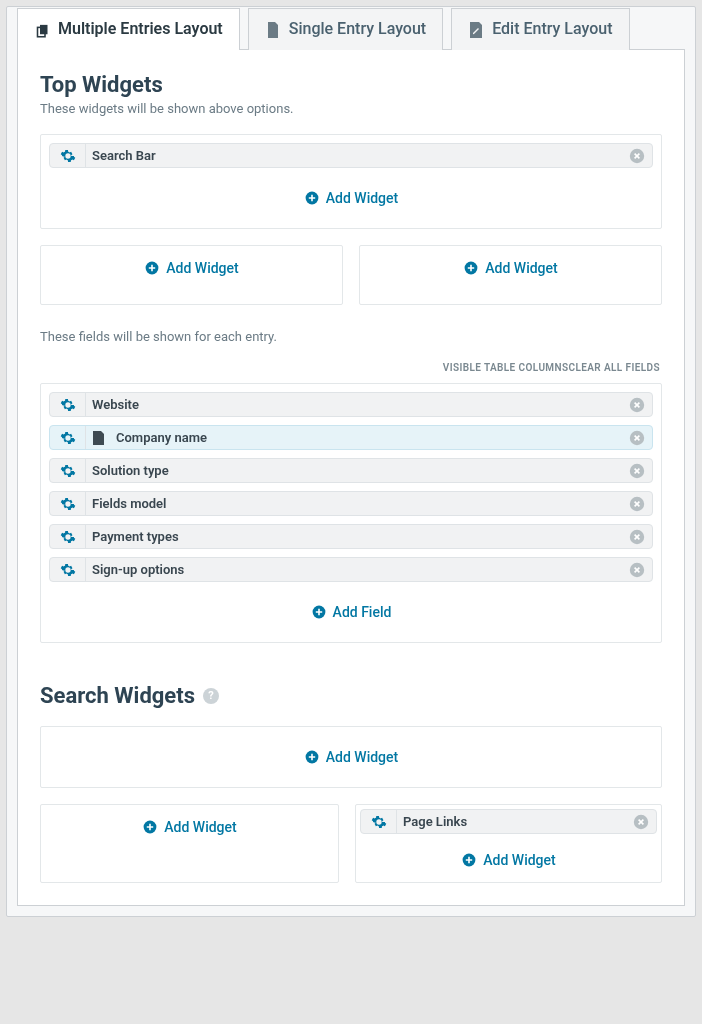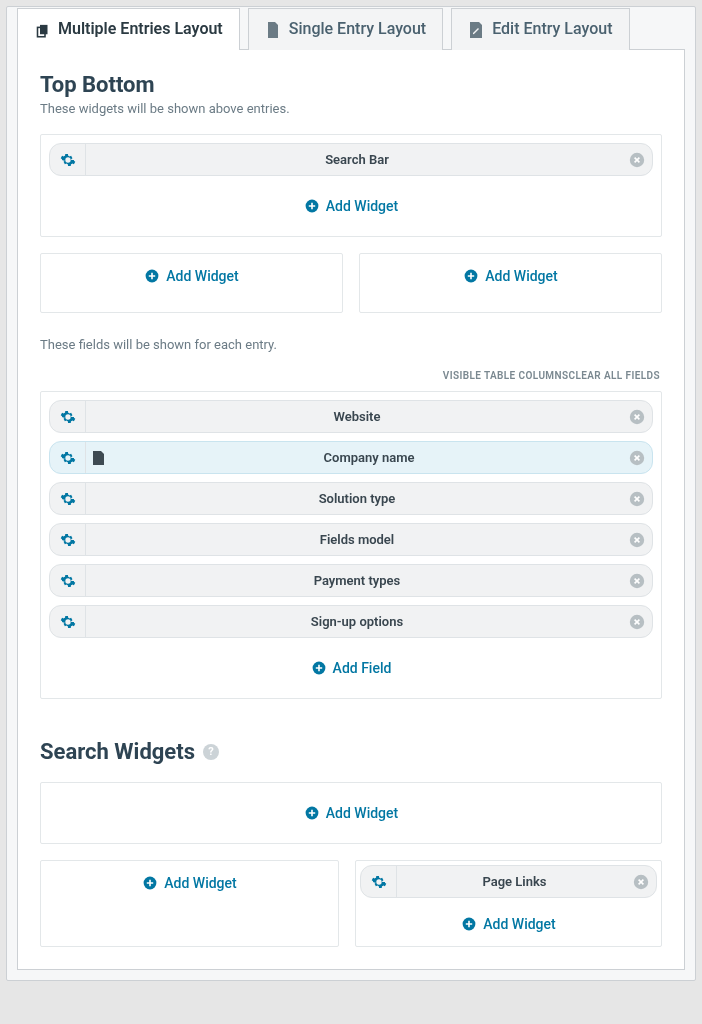--- a/index.html
+++ b/index.html
@@ -61,26 +61,25 @@
   }
   .area {
     border: 1px solid #e3e7e9;
     border-radius: 2px;
     padding: 8px;
     margin-bottom: 16px;
   }
   .widget-row {
     background: #f1f2f3;
     border: 1px solid #dfe3e6;
-    border-radius: 12px;
+    border-radius: 4px;
     display: flex;
     align-items: center;
-    height: 33px;
+    height: 25px;
     margin-bottom: 8px;
-    text-align: center;
   }
   .widget-row.highlight {
     background: #e6f3f8;
     border-color: #c9e4ef;
   }
   .gear-cell {
     width: 36px;
     height: 100%;
     display: flex;
     align-items: center;
@@ -181,22 +180,22 @@
             <path fill="#6b7b85" d="M1 0h9l3 3v13H1z"></path>
             <path fill="#f3f4f5" d="M4 11l5-5 1 1-5 5-1 .2z"></path>
           </svg>
       </span>
       <span>Edit Entry Layout</span>
     </div>
   </div>
 
   <div class="panel">
 
-    <div class="section-title">Top Bottom</div>
-    <div class="section-desc">These widgets will be shown above entries.</div>
+    <div class="section-title">Top Widgets</div>
+    <div class="section-desc">These widgets will be shown above options.</div>
 
     <div class="area">
       <div class="widget-row">
         <div class="gear-cell">
           <svg width="16" height="16" viewBox="0 0 24 24">
               <path fill="#0277a3" d="M12 8a4 4 0 100 8 4 4 0 000-8zm9 4a7 7 0 01-.1 1.2l2 1.6-2 3.5-2.4-1a7 7 0 01-2 1.2l-.4 2.5h-4l-.4-2.5a7 7 0 01-2-1.2l-2.4 1-2-3.5 2-1.6A7 7 0 013 12a7 7 0 01.1-1.2l-2-1.6 2-3.5 2.4 1a7 7 0 012-1.2L7.9 3h4l.4 2.5a7 7 0 012 1.2l2.4-1 2 3.5-2 1.6c.1.4.1.8.1 1.2z"></path>
             </svg>
         </div>
         <div class="row-label">Search Bar</div>
         <div class="close-cell">

